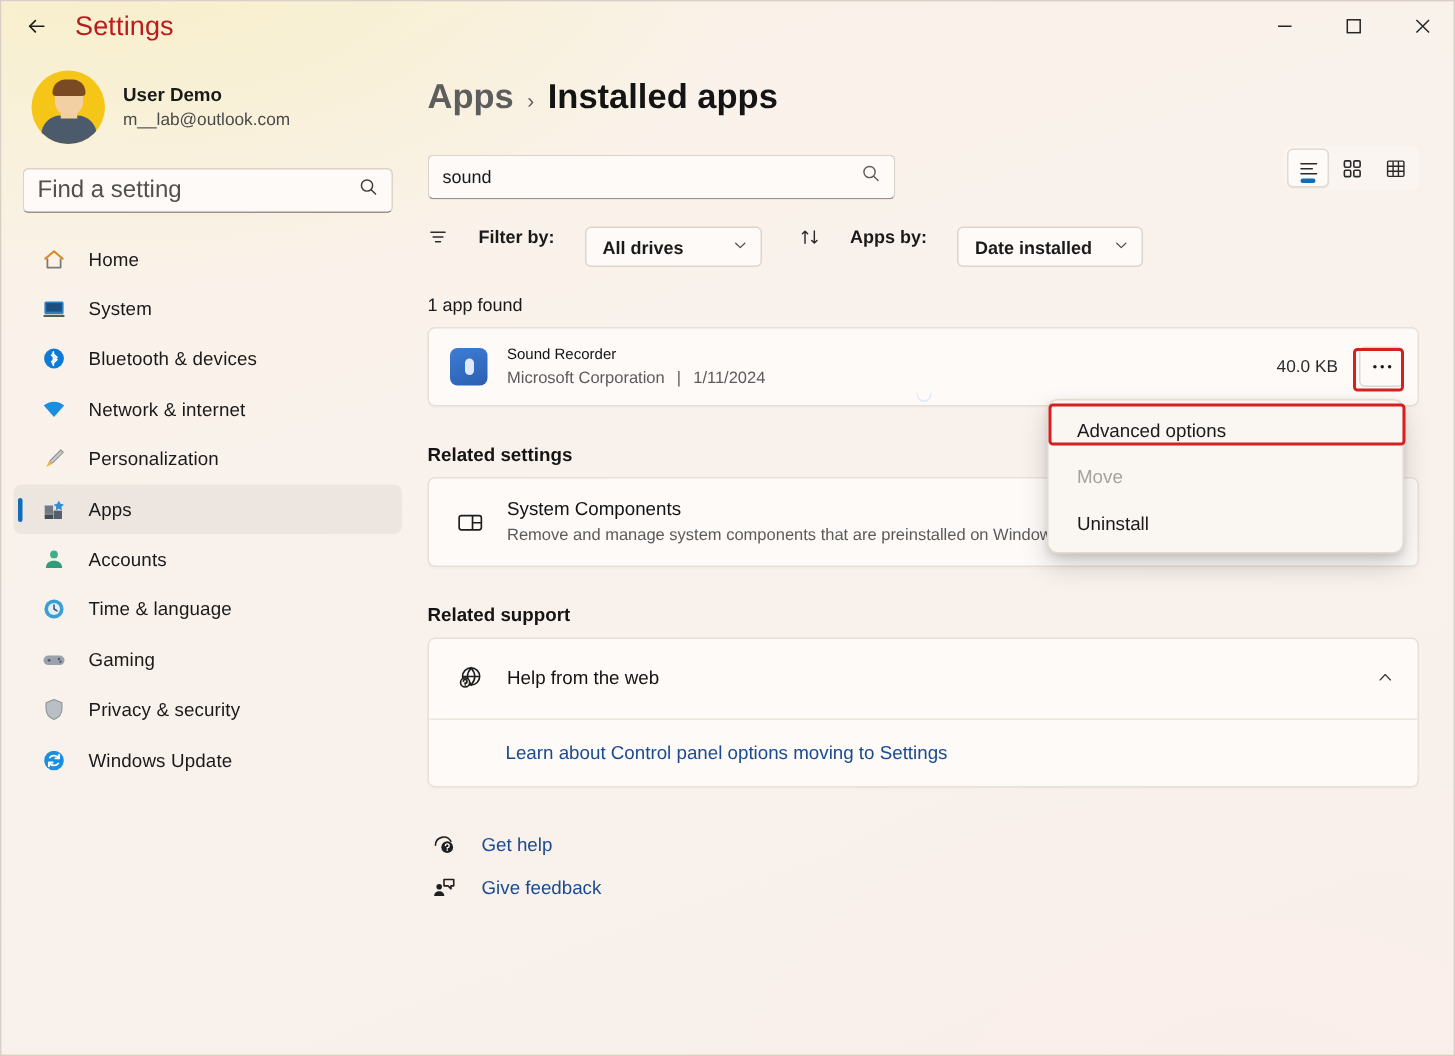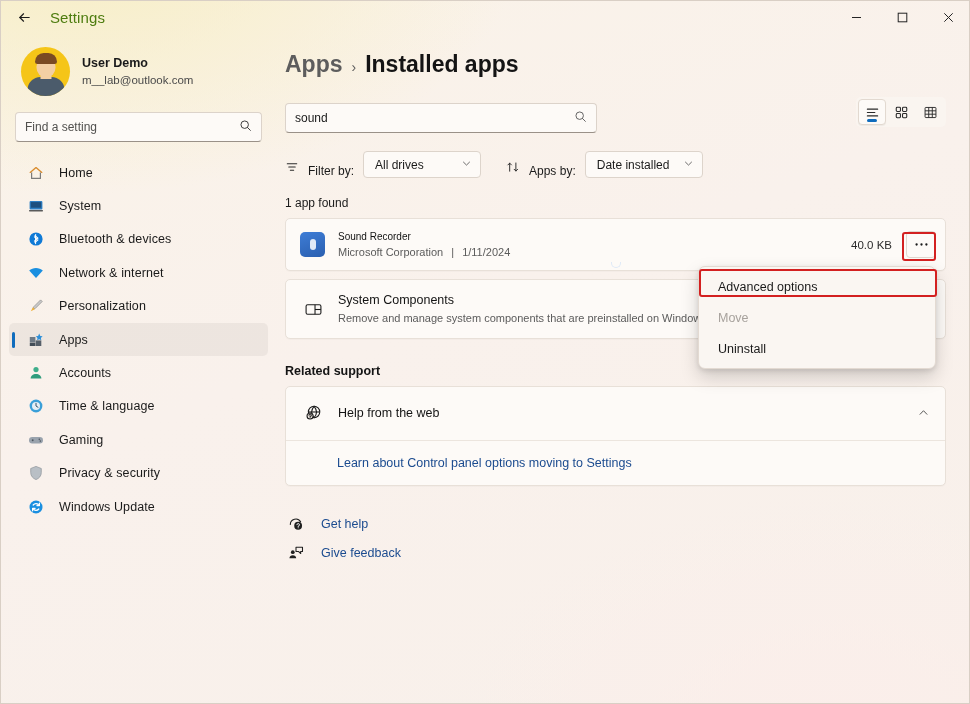--- a/index.html
+++ b/index.html
@@ -37,21 +37,21 @@
     width: 970px; height: 32px;
     display: flex; align-items: center;
     z-index: 30;
   }
   #back-btn {
     width: 34px; height: 30px; margin-left: 6px;
     display: flex; align-items: center; justify-content: center;
     border-radius: 5px; cursor: pointer;
   }
   #titlebar-text {
-    font-size: 15px; color: #4d7c0f; margin-left: 9px;
+    font-size: 18px; color: #b91c1c; margin-left: 9px;
     letter-spacing: .1px;
   }
   #win-controls {
     position: absolute; right: 0; top: 0;
     display: flex; height: 32px;
   }
   .win-btn {
     width: 46px; height: 32px;
     display: flex; align-items: center; justify-content: center;
     cursor: pointer; color: #242424;
@@ -108,21 +108,21 @@
     background: #fdfaf7;
     border: 1px solid #dcd3ca;
     border-bottom: 1.6px solid #9a9188;
     border-radius: 4px;
     display: flex; align-items: center;
     padding: 0 9px;
     cursor: text;
   }
   #search-box input {
     flex: 1; border: none; outline: none; background: transparent;
-    font-family: inherit; font-size: 12px; color: #ef4444;
+    font-family: inherit; font-size: 16px; color: #ef4444;
   }
   #search-box input::placeholder { color: #51504e; }
 
   .nav-item {
     display: flex; align-items: center;
     height: 33.4px;
     border-radius: 5px;
     padding-left: 18px;
     position: relative;
     cursor: pointer;
@@ -201,21 +201,21 @@
     position: absolute; bottom: 2.5px; left: 50%;
     transform: translateX(-50%);
     width: 10px; height: 2.4px; border-radius: 2px;
     background: #0f6cbd;
   }
 
   #filter-row {
     display: flex; align-items: center;
     margin: 18px 0 0 9px; gap: 8px;
   }
-  .filter-group { display: flex; align-items: flex-end; gap: 9px; }
+  .filter-group { display: flex; align-items: flex-start; gap: 20px; font-weight: bold; }
   .filter-label { font-size: 12px; color: #1a1a1a; }
   .combo {
     height: 27px; min-width: 118px;
     background: #fdfaf7;
     border: 1px solid #ddd4cb;
     border-radius: 4px;
     display: flex; align-items: center; justify-content: space-between;
     padding: 0 8px 0 11px; cursor: pointer;
     font-size: 12px; color: #1a1a1a;
   }
@@ -625,20 +625,21 @@
         <div id="more-btn">
           <svg width="15" height="5" viewBox="0 0 15 5">
             <circle cx="2.6" cy="2.5" r="1.15" fill="#1a1a1a"></circle>
             <circle cx="7.5" cy="2.5" r="1.15" fill="#1a1a1a"></circle>
             <circle cx="12.4" cy="2.5" r="1.15" fill="#1a1a1a"></circle>
           </svg>
         </div>
       </div>
     </div>
 
+    <div class="section-title">Related settings</div>
     <div class="card">
       <div class="setting-row">
         <span class="row-icon">
           <svg width="19" height="19" viewBox="0 0 20 20" fill="none" stroke="#1c1c1c" stroke-width="1.15">
             <rect x="2.2" y="5" width="15.6" height="10" rx="1.6"></rect>
             <path d="M11.6 5v10"></path>
               <path d="M11.6 10h6.2"></path>
           </svg>
         </span>
         <div class="row-text">

